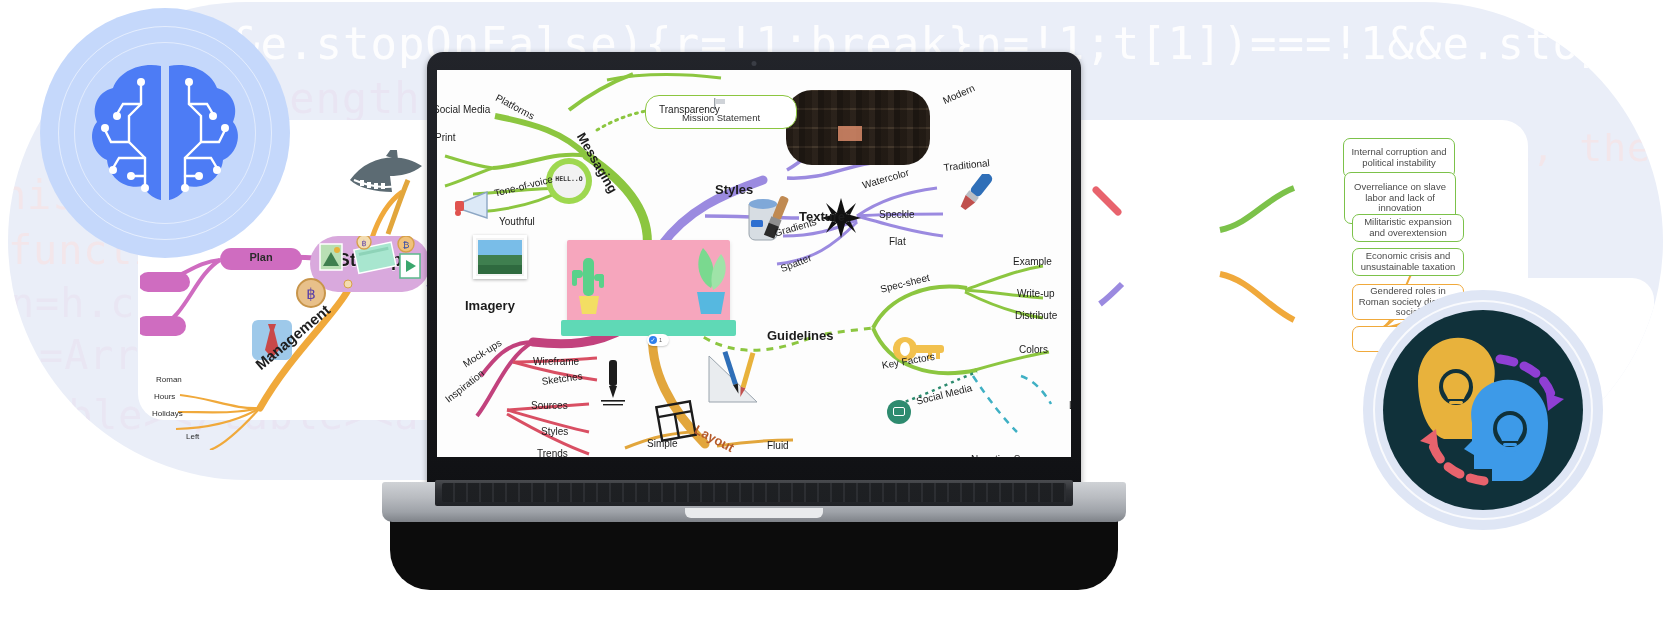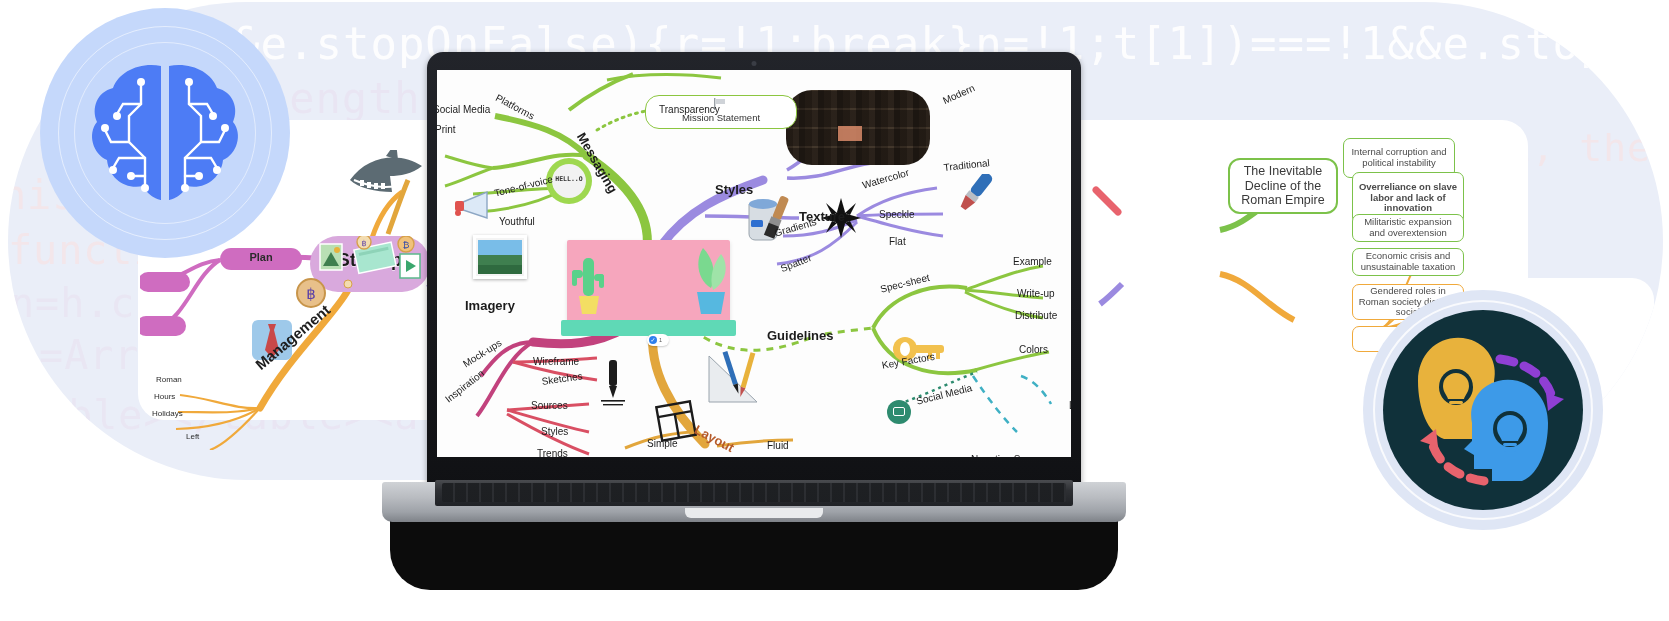--- a/index.html
+++ b/index.html
@@ -244,25 +244,24 @@
       <path d="M330 68 C 348 76 352 82 368 86" stroke="#7cc24a" stroke-width="2" fill="none"></path>
       <path d="M330 68 C 348 82 352 100 368 110" stroke="#7cc24a" stroke-width="2" fill="none"></path>
 
       <path d="M322 208 C 340 198 346 150 362 140" stroke="#f0a93b" stroke-width="2" fill="none"></path>
       <path d="M322 208 C 340 200 346 176 362 170" stroke="#f0a93b" stroke-width="2" fill="none"></path>
       <path d="M322 208 C 340 206 346 200 362 198" stroke="#f0a93b" stroke-width="2" fill="none"></path>
       <path d="M322 208 C 340 216 346 230 362 236" stroke="#f0a93b" stroke-width="2" fill="none"></path>
     </svg>
 
 
-    <div class="rb green" style="left:168px; top:38px; width:110px; height:56px; font-size:12.5px;">The Inevitable Decline of the Roman Empire</div>
 
 
     <div class="rb small green" style="left:283px; top:18px; width:112px; height:40px;">Internal corruption and political instability</div>
-    <div class="rb small green" style="left:292px; top:52px; width:112px; height:52px;font-weight:bold;">Overreliance on slave labor and lack of innovation</div>
+    <div class="rb small green" style="left:284px; top:52px; width:112px; height:52px;">Overreliance on slave labor and lack of innovation</div>
     <div class="rb small green" style="left:292px; top:94px; width:112px; height:28px;">Militaristic expansion and overextension</div>
     <div class="rb small green" style="left:292px; top:128px; width:112px; height:28px;">Economic crisis and unsustainable taxation</div>
     <div class="rb small orange" style="left:292px; top:164px; width:112px; height:36px;">Gendered roles in Roman society dictated social</div>
     <div class="rb small orange" style="left:292px; top:206px; width:112px; height:26px;">Class</div>
   </div>
 
   <div class="brain-badge">
     <div class="ring r1"></div>
     <div class="ring r2"></div>
     <div class="ring r3"></div>
@@ -542,21 +541,21 @@
           
           <div class="mm-label big" style="left:150px; top:60px; transform:rotate(60deg); transform-origin:left top;">Messaging</div>
           <div class="mm-label big" style="left:278px; top:112px;">Styles</div>
           <div class="mm-label big" style="left:362px; top:139px;">Texture</div>
           <div class="mm-label big" style="left:330px; top:258px;">Guidelines</div>
           <div class="mm-label big" style="left:28px; top:228px;">Imagery</div>
           <div class="mm-label big" style="left:262px; top:352px; color:#b55a2a; transform:rotate(28deg); transform-origin:left top;">Layout</div>
 
           <div class="mm-label med" style="left:-4px; top:34px;">Social Media</div>
           <div class="mm-label med" style="left:62px; top:22px; transform:rotate(28deg); transform-origin:left top;">Platforms</div>
-          <div class="mm-label med" style="left:-2px; top:54px;">Print</div>
+          <div class="mm-label med" style="left:-2px; top:62px;">Print</div>
           <div class="mm-label med" style="left:56px; top:118px; transform:rotate(-14deg); transform-origin:left top;">Tone-of-voice</div>
           <div class="mm-label med" style="left:62px; top:146px;">Youthful</div>
           <div class="mm-label med" style="left:222px; top:-2px;margin-top:36px;">Transparency</div>
           <div class="mm-label med" style="left:504px; top:26px; transform:rotate(-24deg); transform-origin:left top;">Modern</div>
           <div class="mm-label med" style="left:506px; top:92px; transform:rotate(-6deg); transform-origin:left top;">Traditional</div>
           <div class="mm-label med" style="left:424px; top:110px; transform:rotate(-16deg); transform-origin:left top;">Watercolor</div>
           <div class="mm-label med" style="left:442px; top:139px;">Speckle</div>
           <div class="mm-label med" style="left:452px; top:166px;">Flat</div>
           <div class="mm-label med" style="left:336px; top:158px; transform:rotate(-16deg); transform-origin:left top;">Gradients</div>
           <div class="mm-label med" style="left:342px; top:194px; transform:rotate(-22deg); transform-origin:left top;">Spatter</div>

